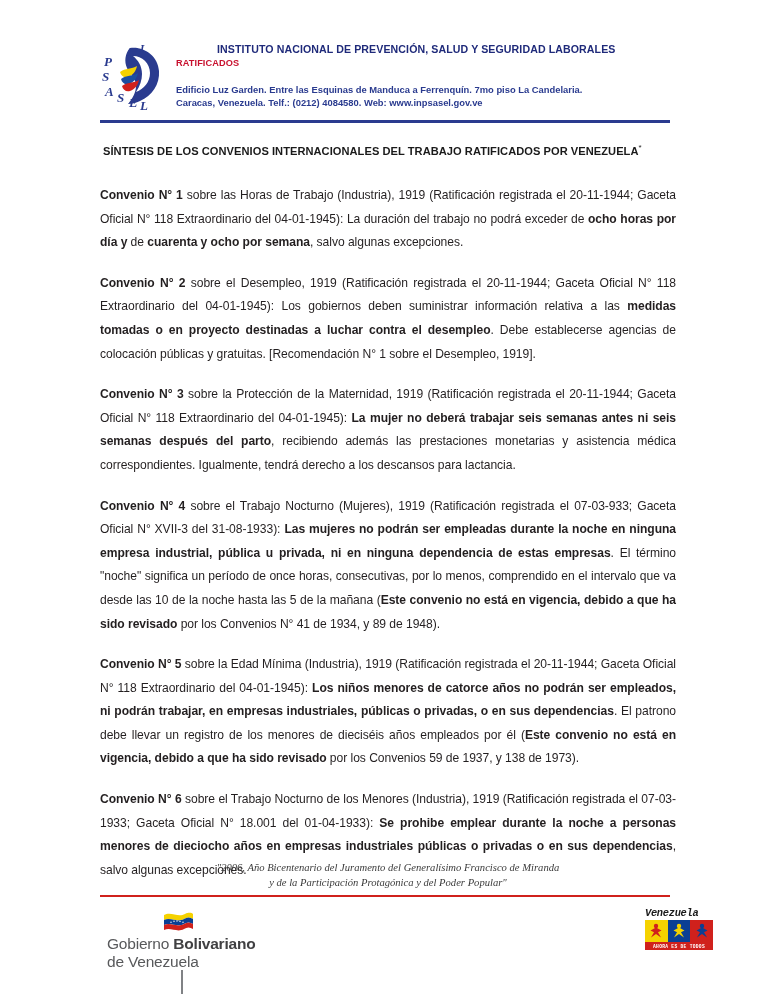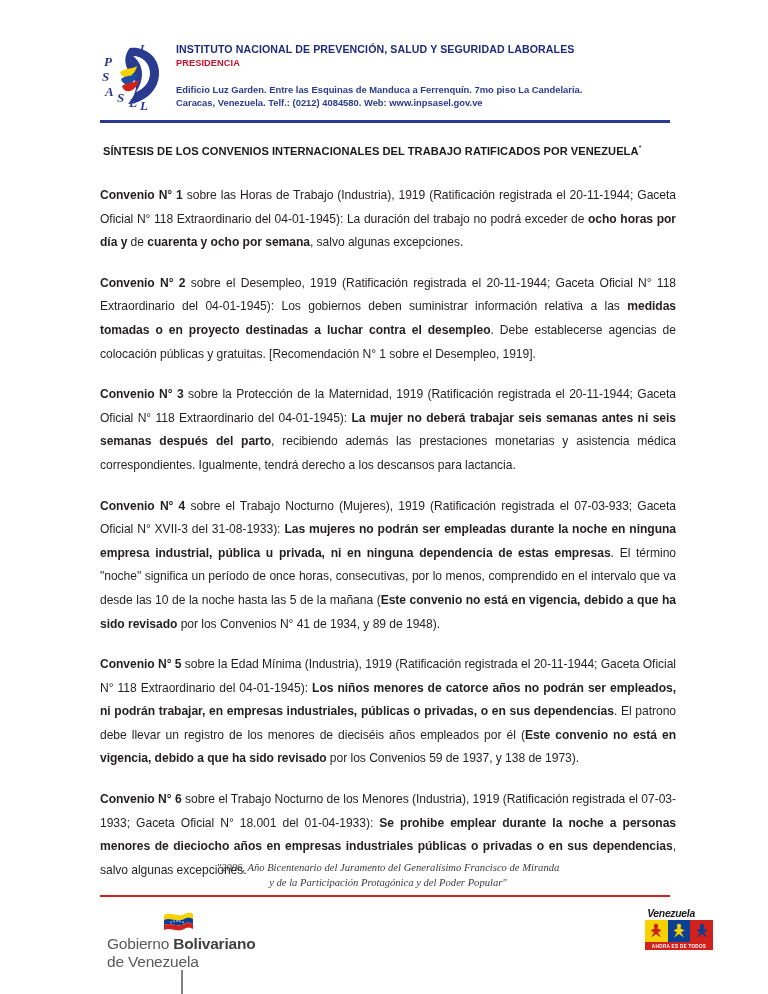--- a/index.html
+++ b/index.html
@@ -46,20 +46,21 @@
     margin-left: 10px;
     padding-top: 3px;
   }
   .hdr-line1 {
     font-size: 10.6px;
     font-weight: bold;
     color: #1f2a7a;
     letter-spacing: 0.1px;
     line-height: 13px;
     white-space: nowrap;
+    margin-left: 41px;
   }
   .hdr-line2 {
     font-size: 9.2px;
     font-weight: bold;
     color: #c8102e;
     letter-spacing: 0.1px;
     line-height: 12px;
     margin-top: 1px;
   }
   .hdr-addr {
@@ -171,20 +172,21 @@
     color: #58595b;
     white-space: nowrap;
   }
   .min-text .strong { font-weight: bold; color: #333; }
 
   .footer-right {
     position: absolute;
     left: 645px;
     top: 908px;
     width: 52px;
+    font-family: Liberation Mono, monospace;
   }
   .ve-word {
     font-size: 10.4px;
     font-weight: bold;
     font-style: italic;
     color: #1a1a1a;
     letter-spacing: -0.3px;
     text-align: center;
     line-height: 11px;
   }
@@ -240,21 +242,21 @@
         <text x="2" y="39" font-family="Liberation Serif, serif" font-size="13" font-style="italic" font-weight="bold" fill="#2a3b8f">S</text>
         <text x="5" y="54" font-family="Liberation Serif, serif" font-size="13" font-style="italic" font-weight="bold" fill="#2a3b8f">A</text>
         <text x="17" y="60" font-family="Liberation Serif, serif" font-size="13" font-style="italic" font-weight="bold" fill="#2a3b8f">S</text>
         <text x="29" y="65" font-family="Liberation Serif, serif" font-size="13" font-style="italic" font-weight="bold" fill="#2a3b8f">E</text>
         <text x="40" y="68" font-family="Liberation Serif, serif" font-size="13" font-style="italic" font-weight="bold" fill="#2a3b8f">L</text>
       </svg>
     </div>
 
     <div class="header-text">
       <div class="hdr-line1">INSTITUTO NACIONAL DE PREVENCIÓN, SALUD Y SEGURIDAD LABORALES</div>
-      <div class="hdr-line2">PRESIDENCIA</div>
+      <div class="hdr-line2">RATIFICADOS</div>
       <div class="hdr-addr">
         <div>Edificio Luz Garden. Entre las Esquinas de Manduca a Ferrenquín. 7mo piso La Candelaria.</div>
         <div>Caracas, Venezuela. Telf.: (0212) 4084580. Web: www.inpsasel.gov.ve</div>
       </div>
     </div>
   </div>
 
   <div class="hdr-rule"></div>
 
   <div class="doc-title">

